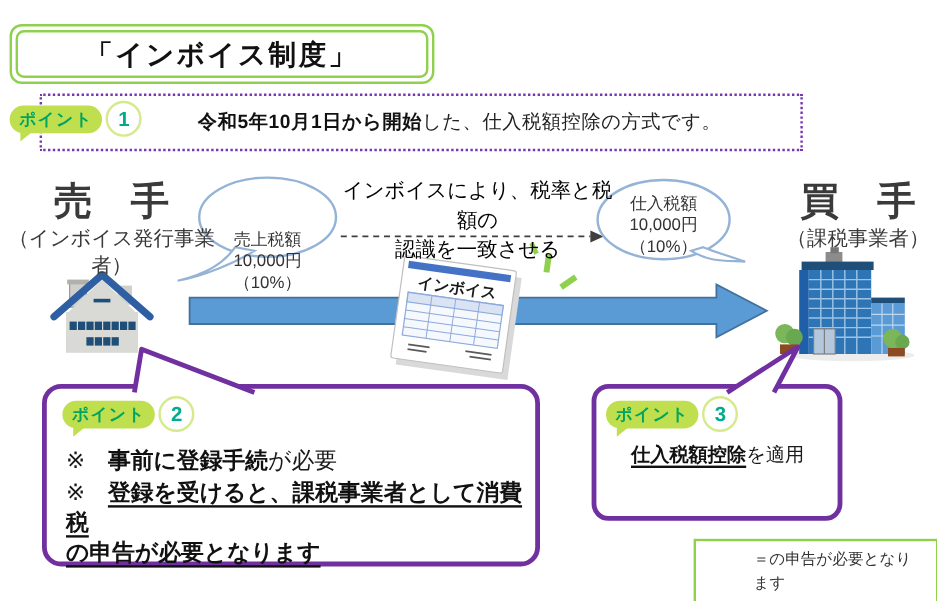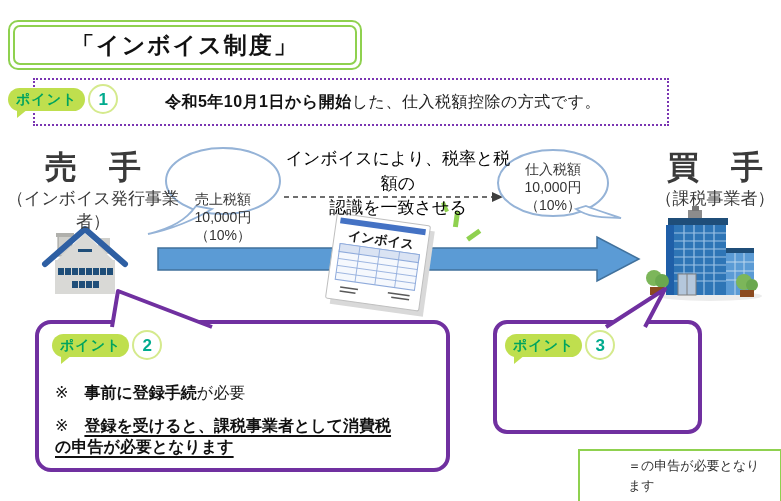--- a/index.html
+++ b/index.html
@@ -48,21 +48,21 @@
 
   
   .party-label{font-size:32px;font-weight:600;color:#3a3a3a;line-height:1.1;}
   .party-sub{font-size:17px;color:#3a3a3a;margin-top:2px;}
   .bubble-text{font-size:14px;line-height:1.3;color:#333;z-index:2;}
   .center-note{font-size:17px;line-height:1.45;color:#000000;z-index:2;}
 
   
   .pt-content{z-index:2;color:#1a1a1a;}
   .pt-line{font-size:19px;margin:0;}
-  .pt-note{font-size:16px;margin:12px 0 0 0;line-height:1.32;}
+  .pt-note{font-size:19px;margin:2px 0 0 0;line-height:1.32;}
   .u{ text-decoration:underline;text-decoration-thickness:1.5px;text-underline-offset:4px;}
   .b{ font-weight:800;color:#111;}
 
   
   .footnote{
     left:578px;top:449px;width:184px;
     border:2px solid #8fd14f;background:#fff;padding:5px 8px;
     font-size:13px;line-height:1.55;color:#333;z-index:2;
   }
   .footnote .l2{padding-left:40px;}
@@ -242,19 +242,20 @@
   <div class="abs pt-content" style="left:55px;top:370px;width:385px;">
     <p class="pt-note"><span>※</span>　<span class="b">事前に登録手続</span><span>が必要</span></p>
     <p class="pt-note"><span>※</span>　<span class="b u">登録を受けると、課税事業者として消費税</span><br><span class="b u">の申告が必要となります</span></p>
   </div>
 
   <div class="abs badge" style="left:505px;top:330px;">
     <span class="badge-bubble">ポイント</span>
     <span class="badge-num">3</span>
   </div>
   <div class="abs ctr pt-content" style="left:500px;top:368px;width:196px;line-height:1.5;">
+    <div><span class="b u">仕入税額控除</span><span>を適用</span></div>
   </div>
 
   <div class="abs footnote">
     <div class="l2">＝の申告が必要となります</div>
   </div>
 
 </div>
 
 </body></html>

